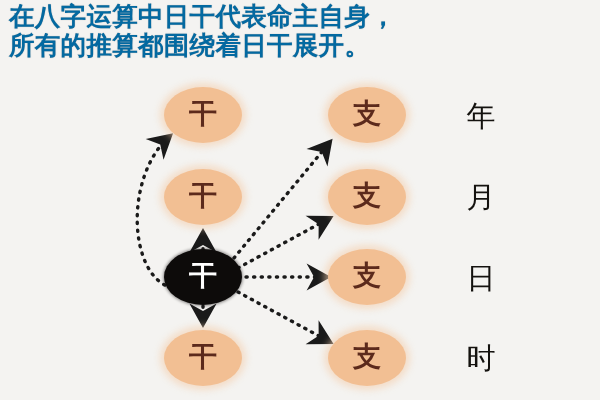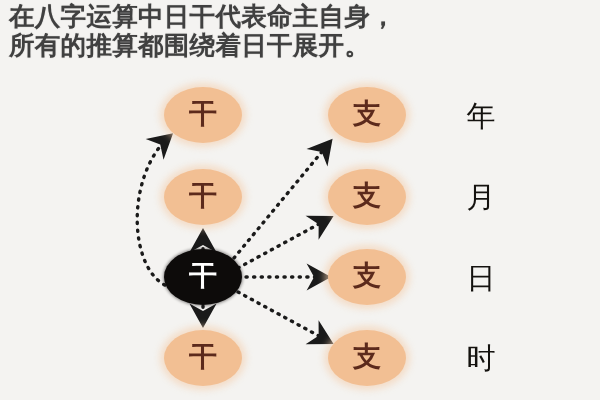--- a/index.html
+++ b/index.html
@@ -21,21 +21,21 @@
     height: 400px;
     background: #f4f3f1;
   }
 
   
   .caption {
     position: absolute;
     left: 9px;
     top: 2px;
     width: 584px;
-    color: #404040;
+    color: #0369a1;
     font-family: "DejaVu Sans", "Liberation Sans", sans-serif;
     font-size: 25.5px;
     font-weight: 700;
     line-height: 29px;
     letter-spacing: 0.3px;
     white-space: pre-wrap;
     text-shadow: 0 0 1px rgba(30,30,30,0.35);
   }
 
   

